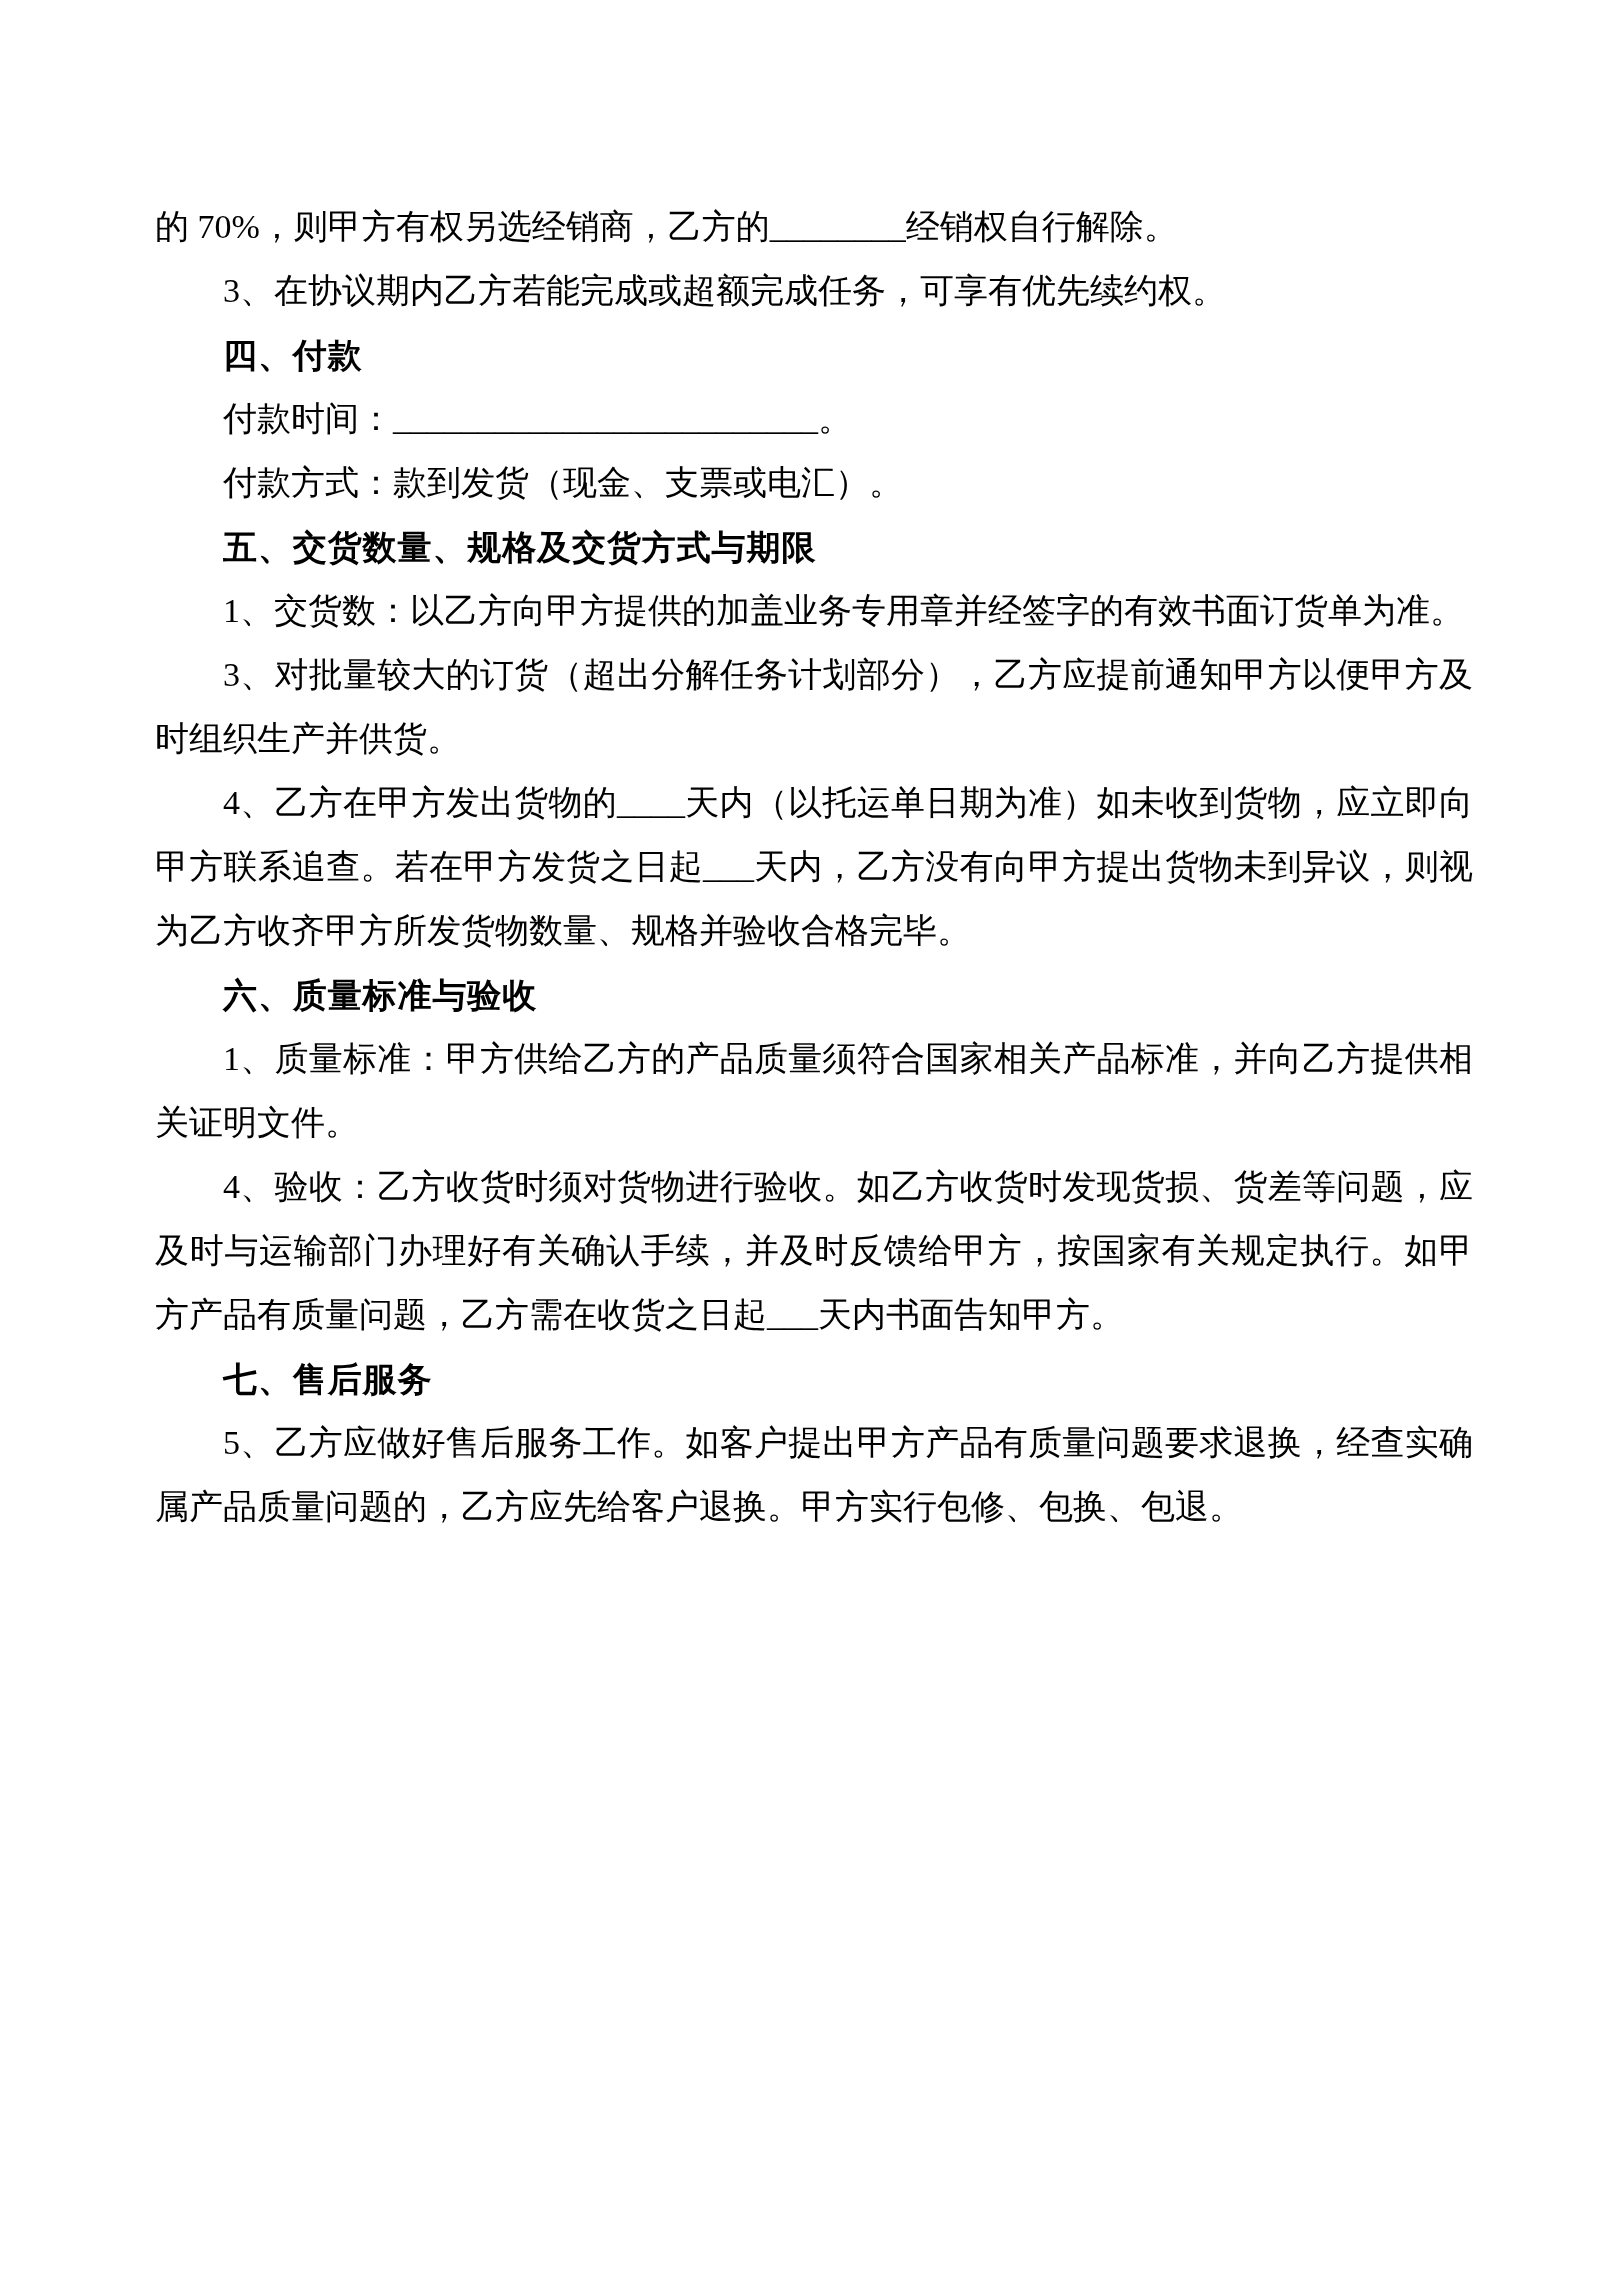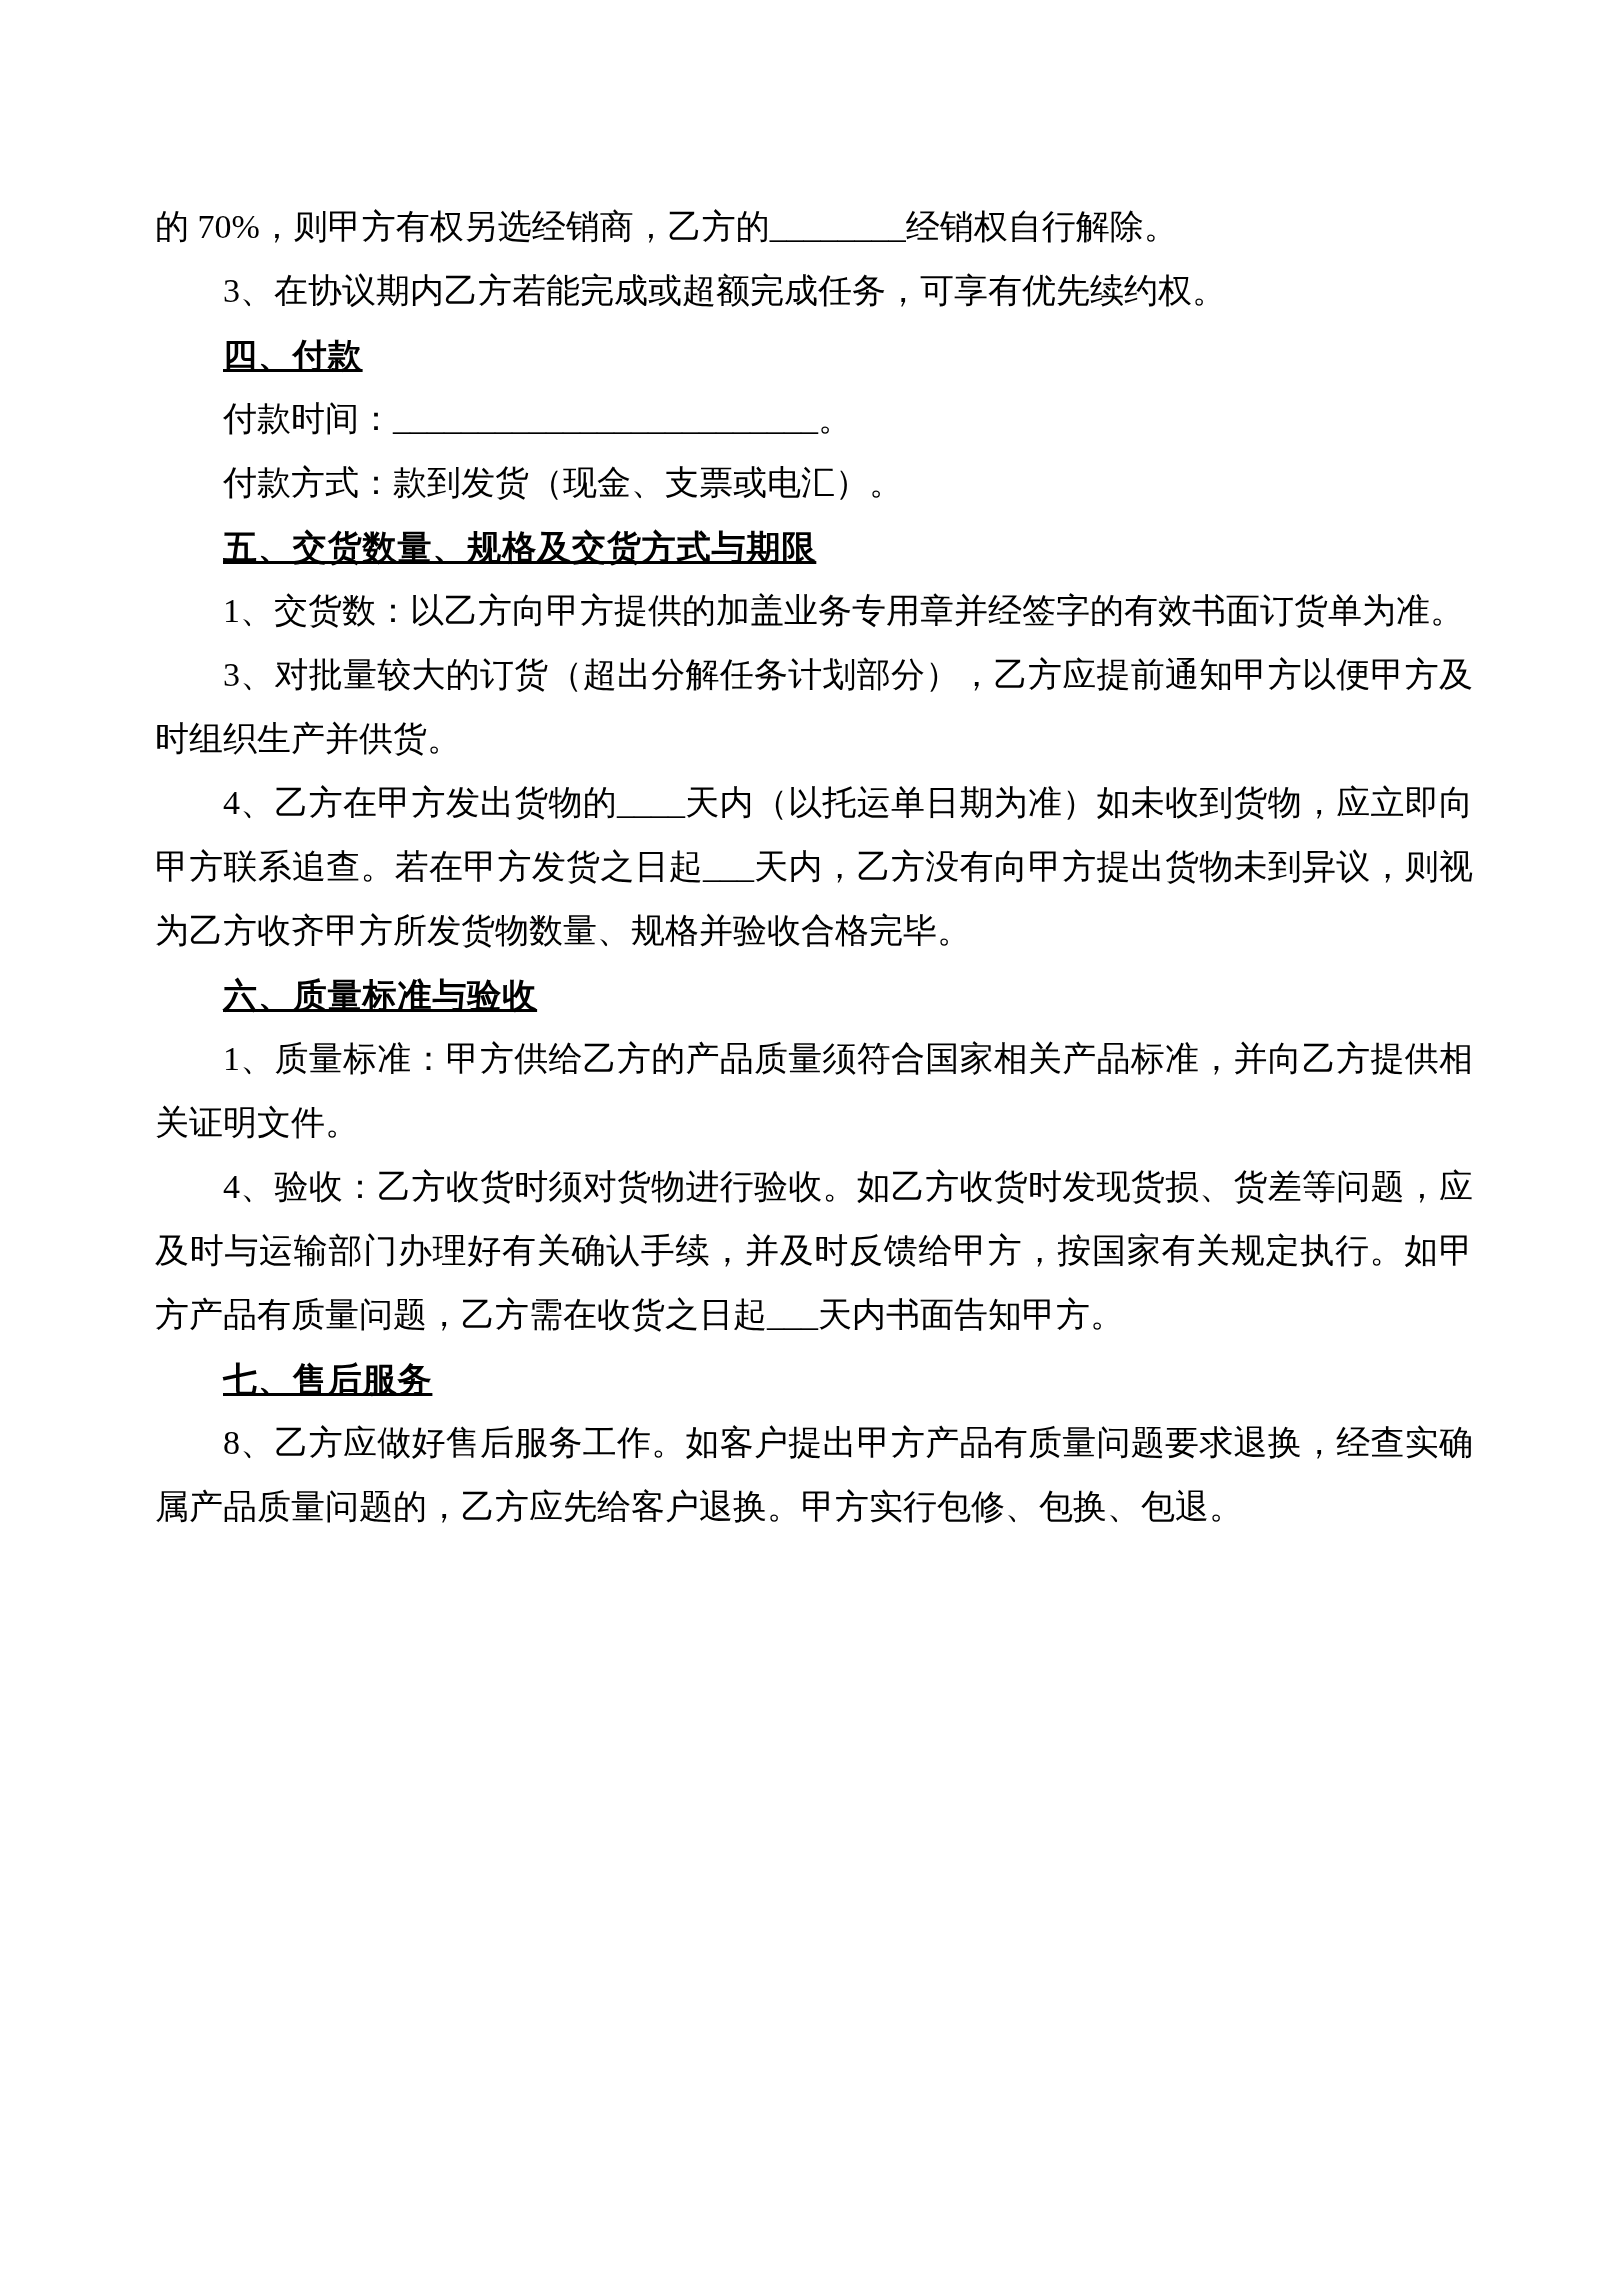--- a/index.html
+++ b/index.html
@@ -28,21 +28,20 @@
   }
   .para.no-indent {
     text-indent: 0;
   }
   .heading {
     margin: 0;
     text-indent: 2em;
     font-weight: bold;
     font-family: "Liberation Sans", "DejaVu Sans", sans-serif;
     letter-spacing: 0.9px;
-    text-decoration: underline;
   }
 </style>
 </head>
 <body>
 
 <div class="page">
 
   <p class="para no-indent">的 70%，则甲方有权另选经销商，乙方的________经销权自行解除。</p>
 
   <p class="para">3、在协议期内乙方若能完成或超额完成任务，可享有优先续约权。</p>
@@ -63,17 +62,17 @@
   <p class="para">4、乙方在甲方发出货物的____天内（以托运单日期为准）如未收到货物，应立即向甲方联系追查。若在甲方发货之日起___天内，乙方没有向甲方提出货物未到异议，则视为乙方收齐甲方所发货物数量、规格并验收合格完毕。</p>
 
   <p class="heading">六、质量标准与验收</p>
 
   <p class="para">1、质量标准：甲方供给乙方的产品质量须符合国家相关产品标准，并向乙方提供相关证明文件。</p>
 
   <p class="para">4、验收：乙方收货时须对货物进行验收。如乙方收货时发现货损、货差等问题，应及时与运输部门办理好有关确认手续，并及时反馈给甲方，按国家有关规定执行。如甲方产品有质量问题，乙方需在收货之日起___天内书面告知甲方。</p>
 
   <p class="heading">七、售后服务</p>
 
-  <p class="para">8、乙方应做好售后服务工作。如客户提出甲方产品有质量问题要求退换，经查实确属产品质量问题的，乙方应先给客户退换。甲方实行包修、包换、包退。</p>
+  <p class="para">5、乙方应做好售后服务工作。如客户提出甲方产品有质量问题要求退换，经查实确属产品质量问题的，乙方应先给客户退换。甲方实行包修、包换、包退。</p>
 
 
 </div>
 
 
 </body></html>

